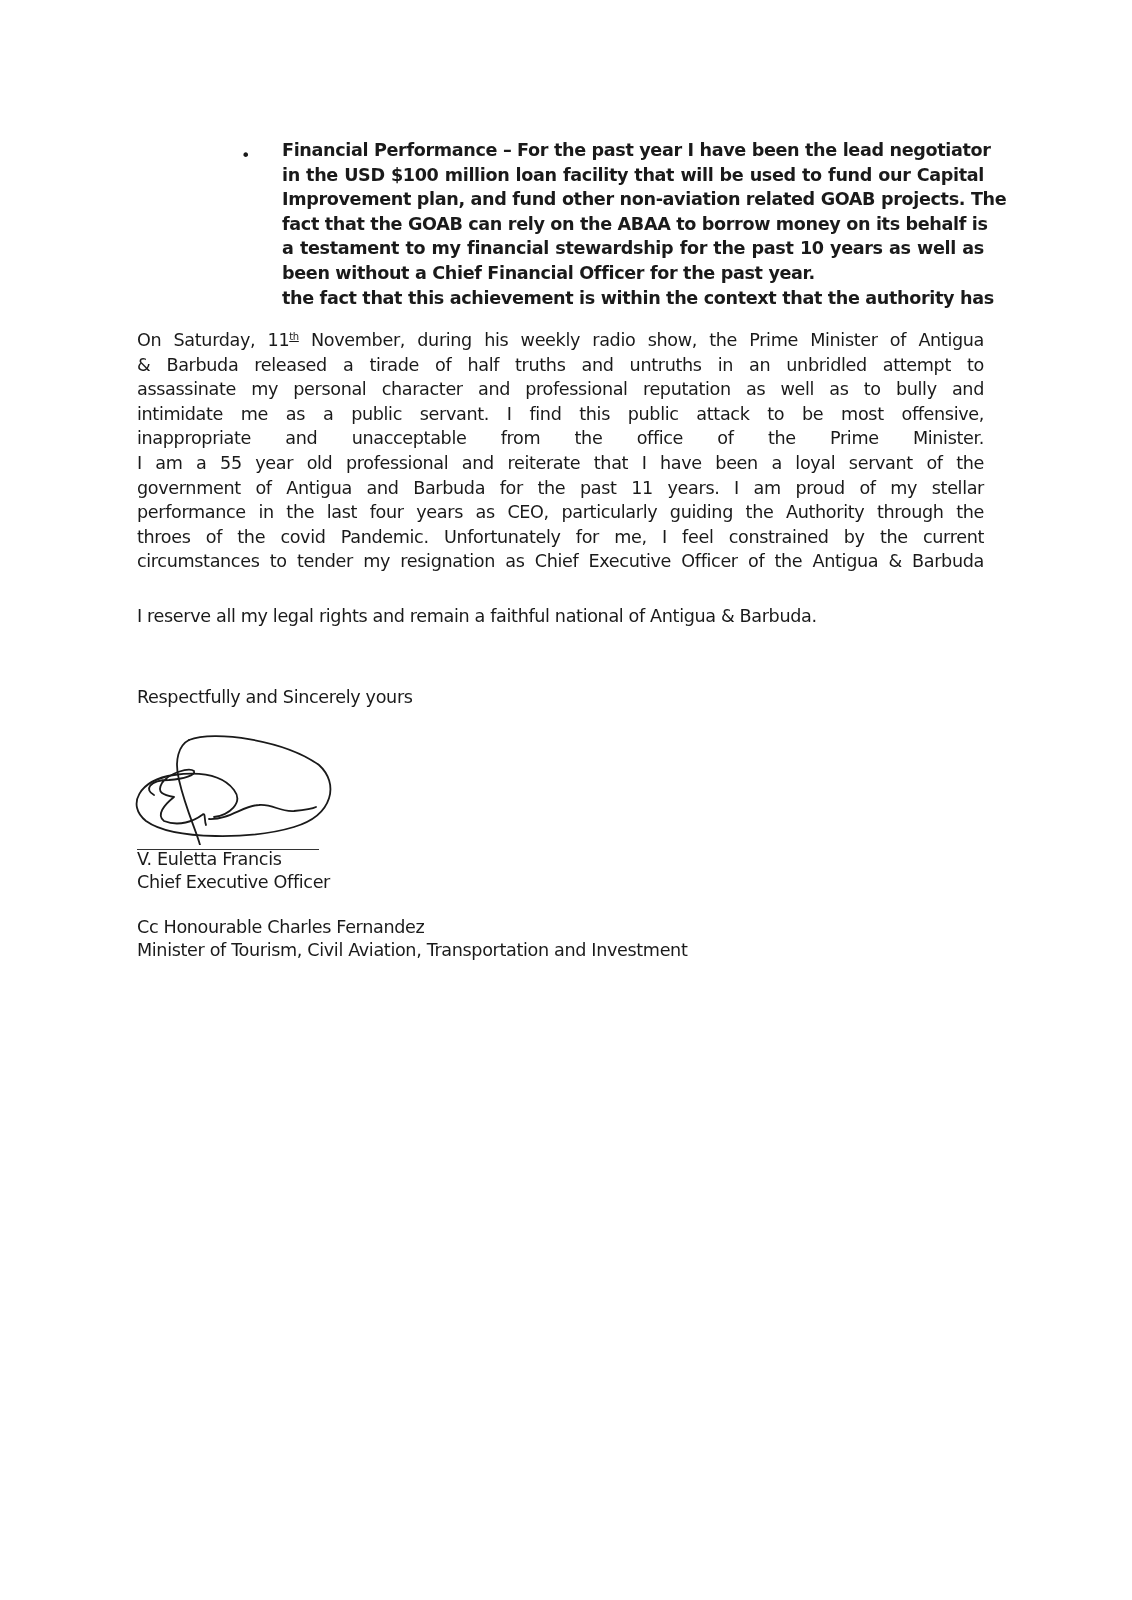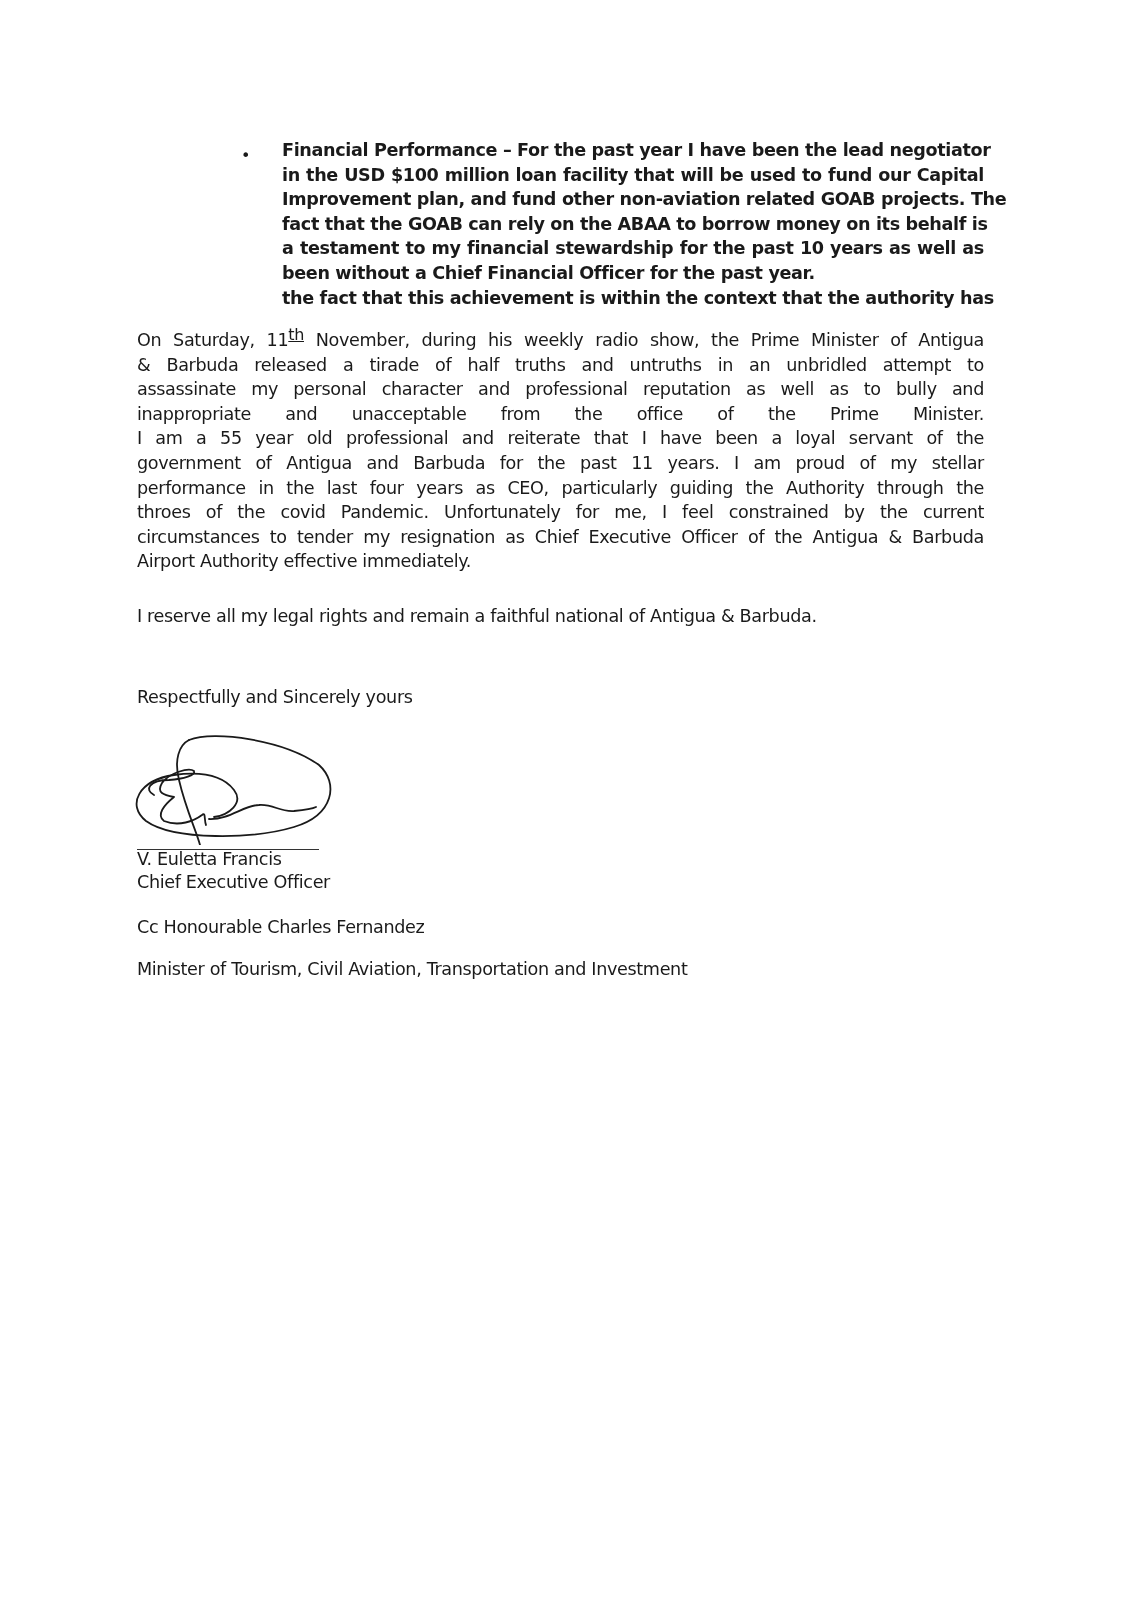--- a/index.html
+++ b/index.html
@@ -6,21 +6,21 @@
   body { width: 1132px; height: 1600px; position: relative; overflow: hidden;
          font-family: "DejaVu Sans", sans-serif; color: #1a1a1a; }
   .page { position: absolute; left: 0; top: 0; width: 1132px; height: 1600px; background: #fff; }
   .bullet-dot { position: absolute; left: 241px; top: 146px; font-size: 16px; }
   .bullet-block { position: absolute; left: 282px; top: 138px; width: 702px; font-weight: bold; }
   .bullet-block .ln, .para .ln { display: block; font-size: 17.6px; line-height: 24.6px; letter-spacing: -0.35px;
           text-align: justify; text-align-last: justify; white-space: nowrap; }
   .bullet-block .ln.last, .para .ln.last { text-align-last: left; }
   .para { position: absolute; left: 137px; top: 328px; width: 847px; }
   .para .ln { white-space: normal; }
-  sup { font-size: 16px; line-height: 0; vertical-align: 6px; text-decoration: underline; }
+  sup { font-size: 10px; line-height: 0; vertical-align: 6px; text-decoration: underline; }
   .single { position: absolute; left: 137px; font-size: 17.6px; line-height: 24.6px; letter-spacing: -0.35px; white-space: nowrap; }
   .sig { position: absolute; left: 134px; top: 735px; width: 200px; height: 110px; }
   .sigline { position: absolute; left: 137px; top: 849px; width: 182px; height: 0; border-top: 1.2px solid #333; }
 </style>
 </head>
 <body>
 
 <div class="page">
 
   <span class="bullet-dot">•</span>
@@ -31,41 +31,41 @@
     <span class="ln">fact that the GOAB can rely on the ABAA to borrow money on its behalf is</span>
     <span class="ln">a testament to my financial stewardship for the past 10 years as well as</span>
     <span class="ln last">been without a Chief Financial Officer for the past year.</span>
     <span class="ln">the fact that this achievement is within the context that the authority has</span>
   </div>
 
   <div class="para">
     <span class="ln"><span>On Saturday, 11</span><sup>th</sup><span> November, during his weekly radio show, the Prime Minister of Antigua</span></span>
     <span class="ln">&amp; Barbuda released a tirade of half truths and untruths in an unbridled attempt to</span>
     <span class="ln">assassinate my personal character and professional reputation as well as to bully and</span>
+    <span class="ln">intimidate me as a public servant. I find this public attack to be most offensive,</span>
     <span class="ln">inappropriate and unacceptable from the office of the Prime Minister.</span>
     <span class="ln">I am a 55 year old professional and reiterate that I have been a loyal servant of the</span>
     <span class="ln">government of Antigua and Barbuda for the past 11 years.  I am proud of my stellar</span>
     <span class="ln">performance in the last four years as CEO, particularly guiding the Authority through the</span>
     <span class="ln">throes of the covid Pandemic. Unfortunately for me, I feel constrained by the current</span>
     <span class="ln">circumstances to tender my resignation as Chief Executive Officer of the Antigua &amp; Barbuda</span>
-    <span class="ln last">Airport Authority effective immediately.</span>
   </div>
 
   <div class="single" style="top:604px;">I reserve all my legal rights and remain a faithful national of Antigua &amp; Barbuda.</div>
   <div class="single" style="top:644px;margin-top:41px;">Respectfully and Sincerely yours</div>
 
   <svg class="sig" viewBox="0 0 200 110">
     <g fill="none" stroke="#1a1a1a" stroke-width="1.8" stroke-linecap="round" stroke-linejoin="round">
       <path d="M55 5 C80 -5 150 5 185 30 C205 48 200 80 160 92 C120 104 40 106 12 86 C-8 70 5 45 40 40 C70 36 90 42 100 55 C110 68 95 80 80 82"></path>
       <path d="M55 5 C45 10 40 25 45 45 C52 75 62 95 66 110"></path>
       <path d="M20 60 C10 55 15 45 35 45 C50 44 62 40 60 36 C55 32 35 38 28 48 C22 58 30 60 40 62 C30 70 22 80 30 86 C45 92 60 86 68 80 C72 76 70 86 72 90"></path>
       <path d="M75 84 C95 85 110 70 125 70 C140 69 145 77 160 76 C170 75 178 74 182 72"></path>
     </g>
   </svg>
   <div class="sigline"></div>
 
   <div class="single" style="top:847px;">V. Euletta Francis</div>
   <div class="single" style="top:870px;">Chief Executive Officer</div>
 
   <div class="single" style="top:915px;">Cc Honourable Charles Fernandez</div>
-  <div class="single" style="top:938px;margin-top:19px;">Minister of Tourism, Civil Aviation, Transportation and Investment</div>
+  <div class="single" style="top:938px;">Minister of Tourism, Civil Aviation, Transportation and Investment</div>
 
 </div>
 
 </body></html>

